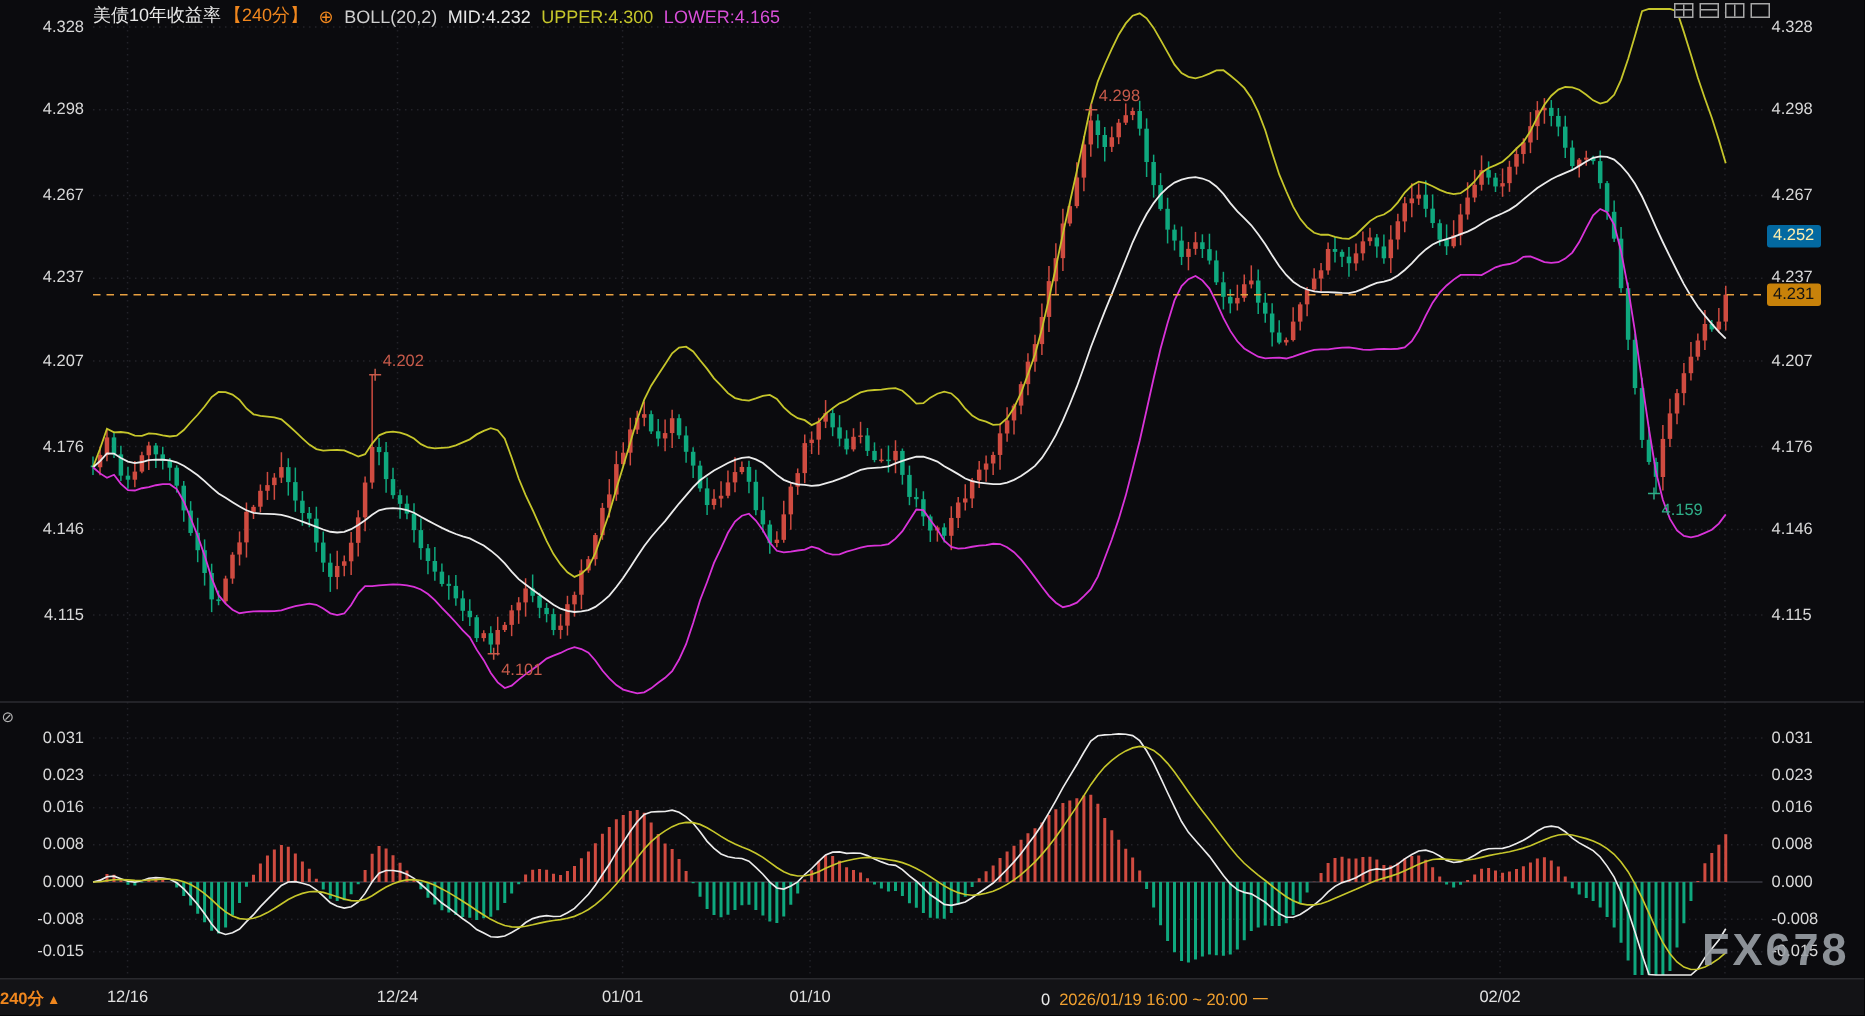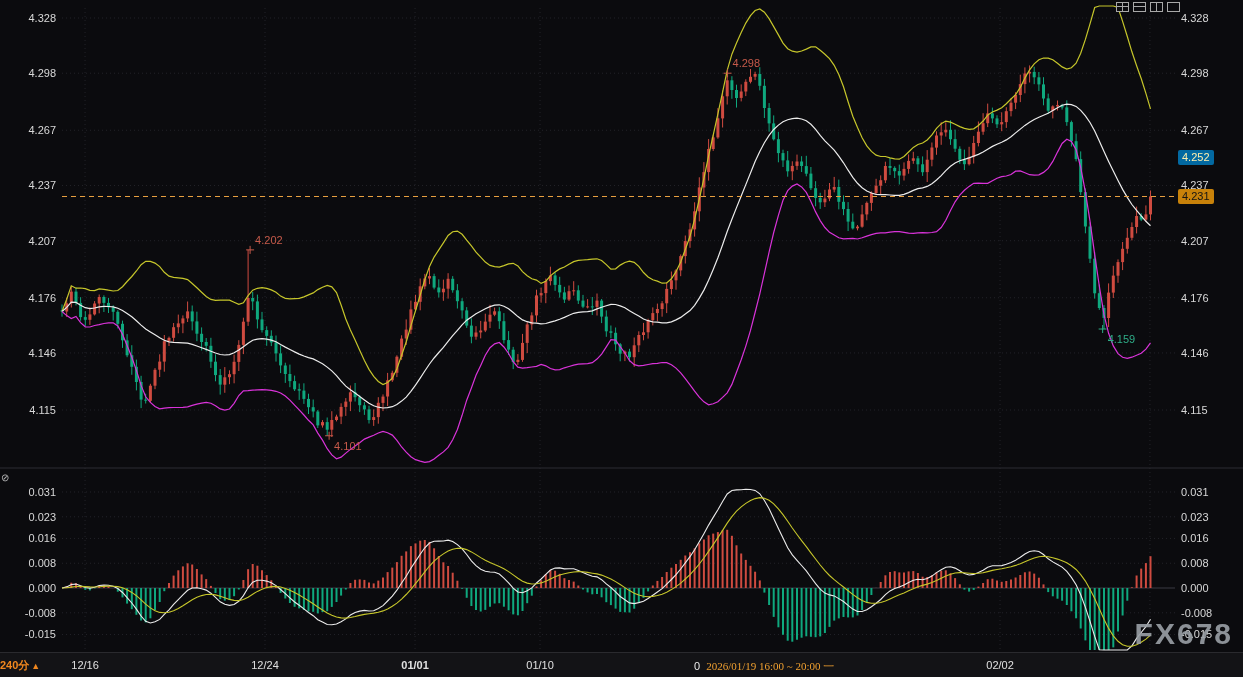--- a/index.html
+++ b/index.html
@@ -28,21 +28,21 @@
   .left-marker{position:absolute;left:1px;top:472px;font-size:10px;color:#b5b5b5;z-index:3;}
   .watermark{position:absolute;right:10px;bottom:26px;z-index:4;font-size:30px;font-weight:bold;
              letter-spacing:2px;color:#9aa0a6;opacity:.9;}
   .bottom-bar{position:absolute;left:0;right:0;bottom:0;height:24px;background:#131316;
               border-top:1px solid #2a2a2e;z-index:7;font-size:11px;}
   .tf-select{position:absolute;left:0;top:5px;color:#f0871e;cursor:pointer;white-space:nowrap;font-weight:bold;}
   .tf-select .arrow{font-size:9px;margin-left:2px;}
   .x-tick{position:absolute;top:6px;transform:translateX(-50%);color:#e0e0e0;}
   .crosshair-label{position:absolute;left:694px;top:6px;white-space:nowrap;}
   .crosshair-label .zero{color:#e8e8e8;margin-right:6px;}
-  .crosshair-label .orange{color:#f0a030;font-family:Liberation Serif, serif;}
+  .crosshair-label .orange{color:#f0a030;}
 </style>
 </head>
 <body>
 
 <div class="screen">
 
   <svg id="chart-svg" width="1243" height="677">
       <g>
         <line x1="62" y1="18" x2="1175" y2="18" stroke="#232329" stroke-dasharray="1,3"></line>
         <line x1="62" y1="73.21126760563425" x2="1175" y2="73.21126760563425" stroke="#232329" stroke-dasharray="1,3"></line>
@@ -789,20 +789,29 @@
         <text x="255.097" y="243.8873239436625" fill="#c65a4a" font-size="11" font-family="Liberation Sans, sans-serif">4.202</text>
         <path d="M 325.12 435.7652582159629 H 333.12 M 329.12 431.7652582159629 V 439.7652582159629" stroke="#c65a4a" stroke-width="1" fill="none"></path>
         <text x="334.12" y="449.7652582159629" fill="#c65a4a" font-size="11" font-family="Liberation Sans, sans-serif">4.101</text>
         <path d="M 723.574 73.21126760563425 H 731.574 M 727.574 69.21126760563425 V 77.21126760563425" stroke="#c65a4a" stroke-width="1" fill="none"></path>
         <text x="732.574" y="67.21126760563425" fill="#c65a4a" font-size="11" font-family="Liberation Sans, sans-serif">4.298</text>
         <path d="M 1098.655 329.0234741784045 H 1106.655 M 1102.655 325.0234741784045 V 333.0234741784045" stroke="#2fae88" stroke-width="1" fill="none"></path>
         <text x="1107.655" y="343.0234741784045" fill="#2fae88" font-size="11" font-family="Liberation Sans, sans-serif">4.159</text>
       </g>
     </svg>
 
+  <div class="legend-top">
+    <span class="t-white tight">美债10年收益率</span>
+    <span class="t-orange">【240分】</span>
+    <span class="t-orange">⊕</span>
+    <span class="t-gray">BOLL(20,2)</span>
+    <span class="t-white">MID:4.232</span>
+    <span class="t-yellow">UPPER:4.300</span>
+    <span class="t-magenta">LOWER:4.165</span>
+  </div>
 
   <div class="win-icons">
     <span class="wicon grid4"></span>
     <span class="wicon split-h"></span>
     <span class="wicon split-v"></span>
     <span class="wicon"></span>
   </div>
 
 
   <div id="y-axis-left">
@@ -846,19 +855,19 @@
 
   <div class="badge badge-upper" id="badge-upper" style="top: 149.869px;">4.252</div>
   <div class="badge badge-last" id="badge-last" style="top: 188.516px;">4.231</div>
 
   <div class="left-marker">⊘</div>
 
   <div class="watermark">FX678</div>
 
   <div class="bottom-bar">
     <span class="tf-select"><span>240分</span><span class="arrow">▲</span></span>
-    <span id="x-ticks"><span class="x-tick" style="left: 85.0391px;">12/16</span><span class="x-tick" style="left: 265.011px;">12/24</span><span class="x-tick" style="left: 415.044px; font-weight: bold;">01/01</span><span class="x-tick" style="left: 540.034px;">01/10</span><span class="x-tick" style="left: 1000.04px;">02/02</span><span class="x-tick" style="left: 1149.96px; margin-top: 34px;">02/09</span></span>
+    <span id="x-ticks"><span class="x-tick" style="left: 85.0391px;">12/16</span><span class="x-tick" style="left: 265.011px;">12/24</span><span class="x-tick" style="left: 415.044px;">01/01</span><span class="x-tick" style="left: 540.034px;">01/10</span><span class="x-tick" style="left: 1000.04px;">02/02</span><span class="x-tick" style="left: 1149.96px; margin-top: 34px;">02/09</span></span>
     <span class="crosshair-label">
       <span class="zero">0</span><span class="orange">2026/01/19 16:00 ~ 20:00 一</span>
     </span>
   </div>
 
 </div>
 
 </body></html>

